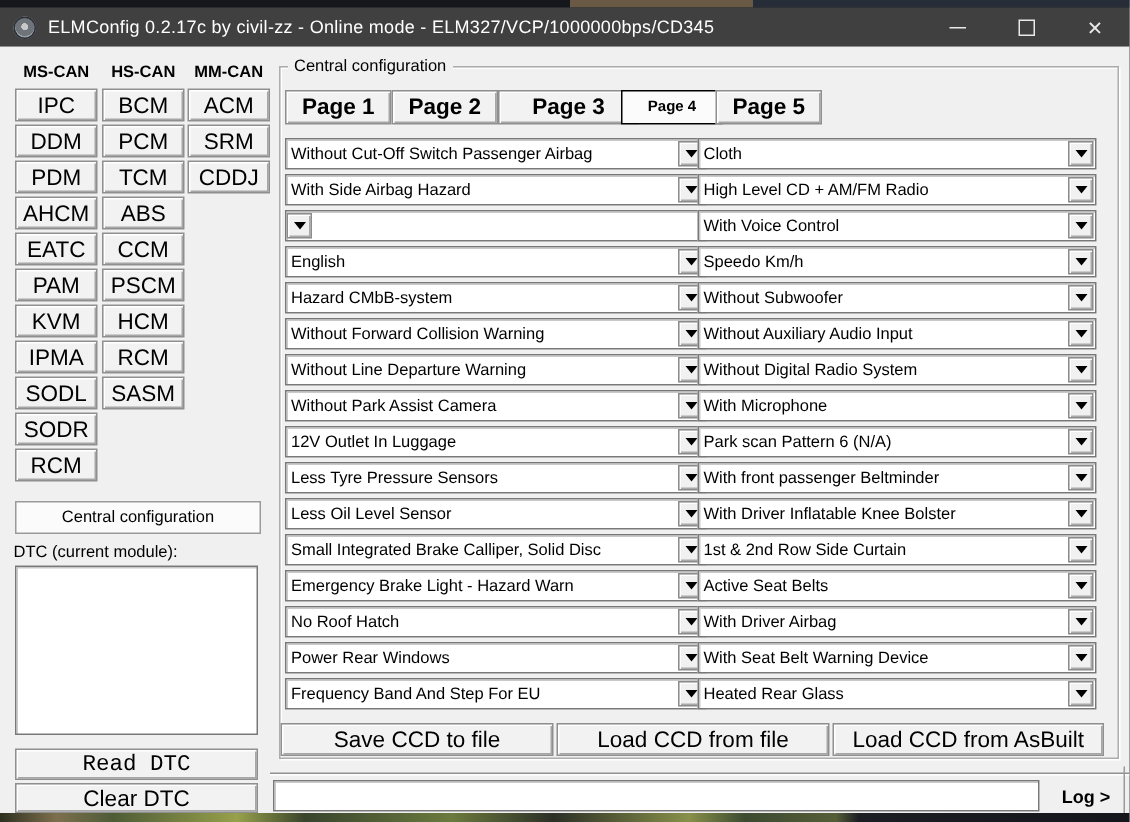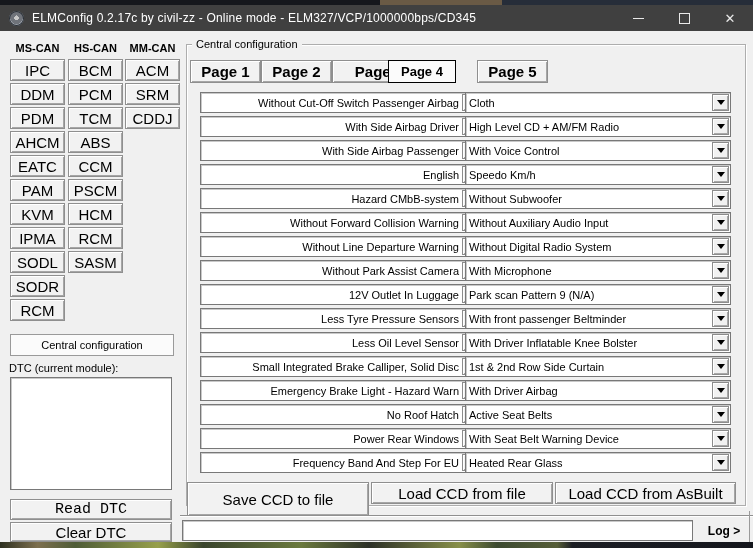--- a/index.html
+++ b/index.html
@@ -49,34 +49,34 @@
     font-family:"Liberation Sans",sans-serif;font-size:11px;outline:none;}
   .read-dtc{position:absolute;left:10px;top:468px;width:162px;height:21px;font-family:Liberation Mono, monospace;}
   .clear-dtc{position:absolute;left:10px;top:491px;width:162px;height:20px;}
   
   .groupbox{position:absolute;left:186px;top:13px;width:560px;height:462px;
     border:1px solid #adadad;box-shadow:1px 1px 0 #ffffff,inset 1px 1px 0 #ffffff;box-sizing:border-box;}
   .group-title{position:absolute;left:192px;top:7px;font-size:11px;background:#f0f0f0;padding:0 4px;z-index:2;}
   .page-btn{position:absolute;top:29px;height:23px;font-weight:bold;}
   .page-1{left:190px;width:71px;} .page-2{left:261px;width:71px;}
   .page-3{left:332px;width:94px;} .page-5{left:477px;width:71px;}
-  .page-4{left:388px;width:68px;background:#fbfbfb;border:1px solid #000000;box-shadow:none;
-    font-size:13px;display:flex;align-items:center;justify-content:center;box-sizing:border-box;}
+  .page-4{left:414px;width:68px;background:#fbfbfb;border:1px solid #000000;box-shadow:none;
+    font-size:10px;display:flex;align-items:center;justify-content:center;box-sizing:border-box;}
   
   .combo-col{position:absolute;top:61px;display:flex;flex-direction:column;}
-  .combo-col-left{left:200px;width:281px;text-align:right;} .combo-col-right{left:465px;width:266px;}
+  .combo-col-left{left:190px;width:281px;} .combo-col-right{left:465px;width:266px;}
   .combo{height:21px;margin-bottom:3px;display:flex;align-items:center;flex:0 0 auto;}
   .combo-text{flex:1;font-size:11px;padding:0 3px;white-space:nowrap;overflow:hidden;}
   .combo-arrow{width:17px;height:17px;margin-right:1px;background:#f1f1f1;border:1px solid #8c8c8c;
     box-shadow:inset 1px 1px 0 #ffffff,inset -1px -1px 0 #a9a9a9;
     display:flex;align-items:center;justify-content:center;box-sizing:border-box;flex:0 0 auto;}
   .combo-arrow::after{content:"";border-left:4px solid transparent;border-right:4px solid transparent;
     border-top:5px solid #000;}
   
-  .ccd-save{position:absolute;left:187px;top:451px;width:182px;height:34px;}
+  .ccd-save{position:absolute;left:187px;top:451px;width:182px;height:22px;}
   .ccd-load{position:absolute;left:371px;top:451px;width:182px;height:22px;}
   .ccd-asbuilt{position:absolute;left:555px;top:451px;width:181px;height:22px;}
   
   .footer-groove{position:absolute;left:180px;top:484px;width:573px;height:0;
     border-top:1px solid #909090;border-bottom:1px solid #ffffff;}
   .log-input{position:absolute;left:182px;top:489px;width:511px;height:21px;
     font-family:"Liberation Sans",sans-serif;font-size:11px;padding:0 3px;outline:none;}
   .log-btn{position:absolute;left:700px;top:489px;width:48px;height:21px;
     font-size:12px;font-weight:bold;display:flex;align-items:center;justify-content:center;}
   .right-groove{position:absolute;left:749px;top:480px;width:1px;height:62px;background:#9a9a9a;}
@@ -156,25 +156,24 @@
   <div class="b3 page-btn page-3">Page 3</div>
   <div class="page-btn page-4">Page 4</div>
   <div class="b3 page-btn page-5">Page 5</div>
 
   <div class="combo-col combo-col-left">
     <div class="combo sunken">
         <span class="combo-text">Without Cut-Off Switch Passenger Airbag</span>
         <span class="combo-arrow"></span>
       </div>
     <div class="combo sunken">
-        <span class="combo-text">With Side Airbag Driver</span>
-        <span class="combo-arrow"></span>
-      </div>
-    <div class="combo sunken">
-        <span class="combo-text">With Side Airbag Passenger</span>
+        <span class="combo-text">With Side Airbag Hazard</span>
+        <span class="combo-arrow"></span>
+      </div>
+    <div class="combo sunken">
         <span class="combo-arrow"></span>
       </div>
     <div class="combo sunken">
         <span class="combo-text">English</span>
         <span class="combo-arrow"></span>
       </div>
     <div class="combo sunken">
         <span class="combo-text">Hazard CMbB-system</span>
         <span class="combo-arrow"></span>
       </div>
@@ -251,41 +250,41 @@
       </div>
     <div class="combo sunken">
         <span class="combo-text">Without Digital Radio System</span>
         <span class="combo-arrow"></span>
       </div>
     <div class="combo sunken">
         <span class="combo-text">With Microphone</span>
         <span class="combo-arrow"></span>
       </div>
     <div class="combo sunken">
-        <span class="combo-text">Park scan Pattern 9 (N/A)</span>
+        <span class="combo-text">Park scan Pattern 6 (N/A)</span>
         <span class="combo-arrow"></span>
       </div>
     <div class="combo sunken">
         <span class="combo-text">With front passenger Beltminder</span>
         <span class="combo-arrow"></span>
       </div>
     <div class="combo sunken">
         <span class="combo-text">With Driver Inflatable Knee Bolster</span>
         <span class="combo-arrow"></span>
       </div>
     <div class="combo sunken">
         <span class="combo-text">1st &amp; 2nd Row Side Curtain</span>
         <span class="combo-arrow"></span>
       </div>
     <div class="combo sunken">
+        <span class="combo-text">Active Seat Belts</span>
+        <span class="combo-arrow"></span>
+      </div>
+    <div class="combo sunken">
         <span class="combo-text">With Driver Airbag</span>
-        <span class="combo-arrow"></span>
-      </div>
-    <div class="combo sunken">
-        <span class="combo-text">Active Seat Belts</span>
         <span class="combo-arrow"></span>
       </div>
     <div class="combo sunken">
         <span class="combo-text">With Seat Belt Warning Device</span>
         <span class="combo-arrow"></span>
       </div>
     <div class="combo sunken">
         <span class="combo-text">Heated Rear Glass</span>
         <span class="combo-arrow"></span>
       </div>

